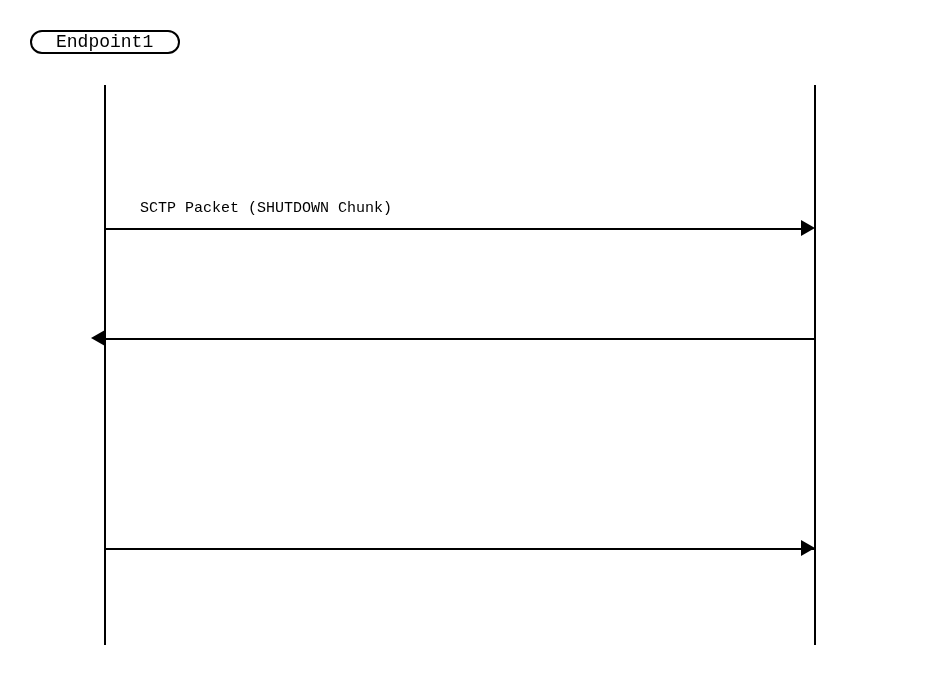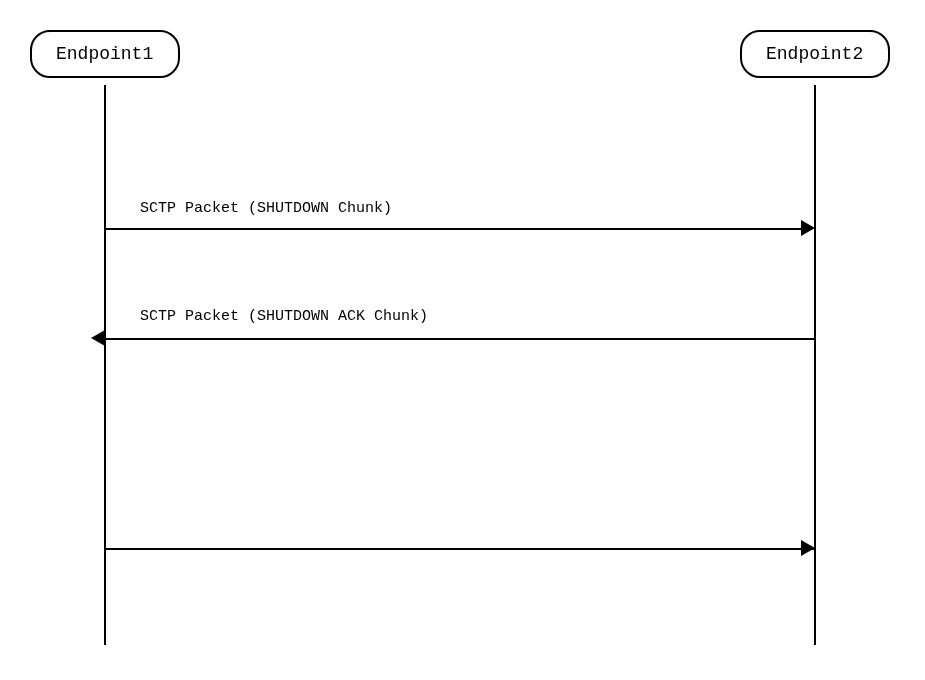--- a/index.html
+++ b/index.html
@@ -17,21 +17,21 @@
     .diagram-container {
       position: relative;
       width: 925px;
       height: 680px;
       background: #ffffff;
     }
     .endpoint-box {
       position: absolute;
       border: 2px solid #000000;
       border-radius: 20px;
-      padding: 12px 24px;
+      padding: 0 24px;
       background: #ffffff;
       font-family: 'Courier New', Courier, monospace;
       font-size: 18px;
       font-weight: normal;
       white-space: nowrap;
     }
     .lifeline {
       position: absolute;
       width: 2px;
       background: #000000;
@@ -66,36 +66,30 @@
   </style>
 </head>
 <body>
 
 <div class="diagram-container">
 
   <div class="endpoint-box" style="left: 30px; top: 30px; min-width: 150px;">
     <span>Endpoint1</span>
   </div>
 
-  <div class="endpoint-box" style="left: 740px; top: 30px; min-width: 150px;">
-    <span>Endpoint2</span>
-  </div>
 
   <div class="lifeline" style="left: 104px; top: 85px; width: 2px; height: 560px;"></div>
 
   <div class="lifeline" style="left: 814px; top: 85px; width: 2px; height: 560px;"></div>
 
   <div class="arrow-label" style="left: 140px; top: 200px;">
     <span>SCTP Packet (SHUTDOWN Chunk)</span>
   </div>
   <div class="arrow-line" style="left: 105px; top: 228px; width: 696px;"></div>
   <div class="arrowhead-right" style="left: 801px; top: 220px;"></div>
 
-  <div class="arrow-label" style="left: 140px; top: 308px;">
-    <span>SCTP Packet (SHUTDOWN ACK Chunk)</span>
-  </div>
   <div class="arrow-line" style="left: 105px; top: 338px; width: 710px;"></div>
   <div class="arrowhead-left" style="left: 91px; top: 330px;"></div>
 
   <div class="arrow-line" style="left: 105px; top: 548px; width: 710px;"></div>
   <div class="arrowhead-right" style="left: 801px; top: 540px;"></div>
 
 </div>
 
 </body></html>

